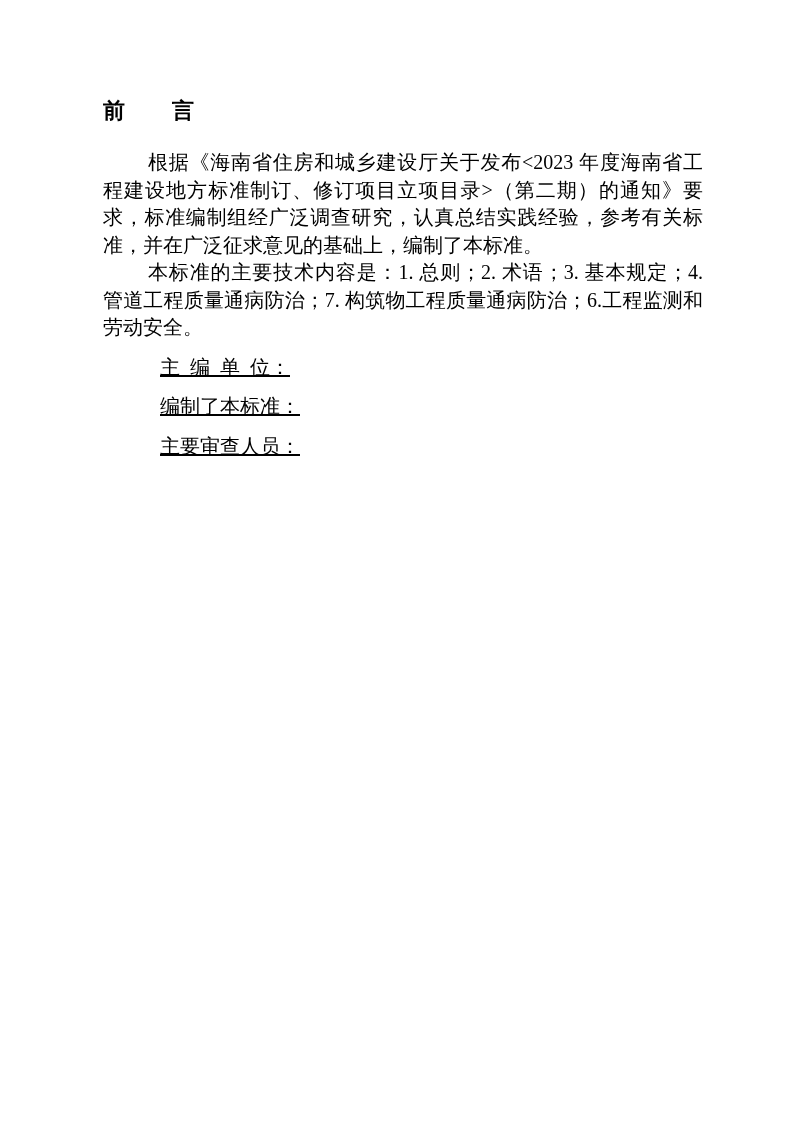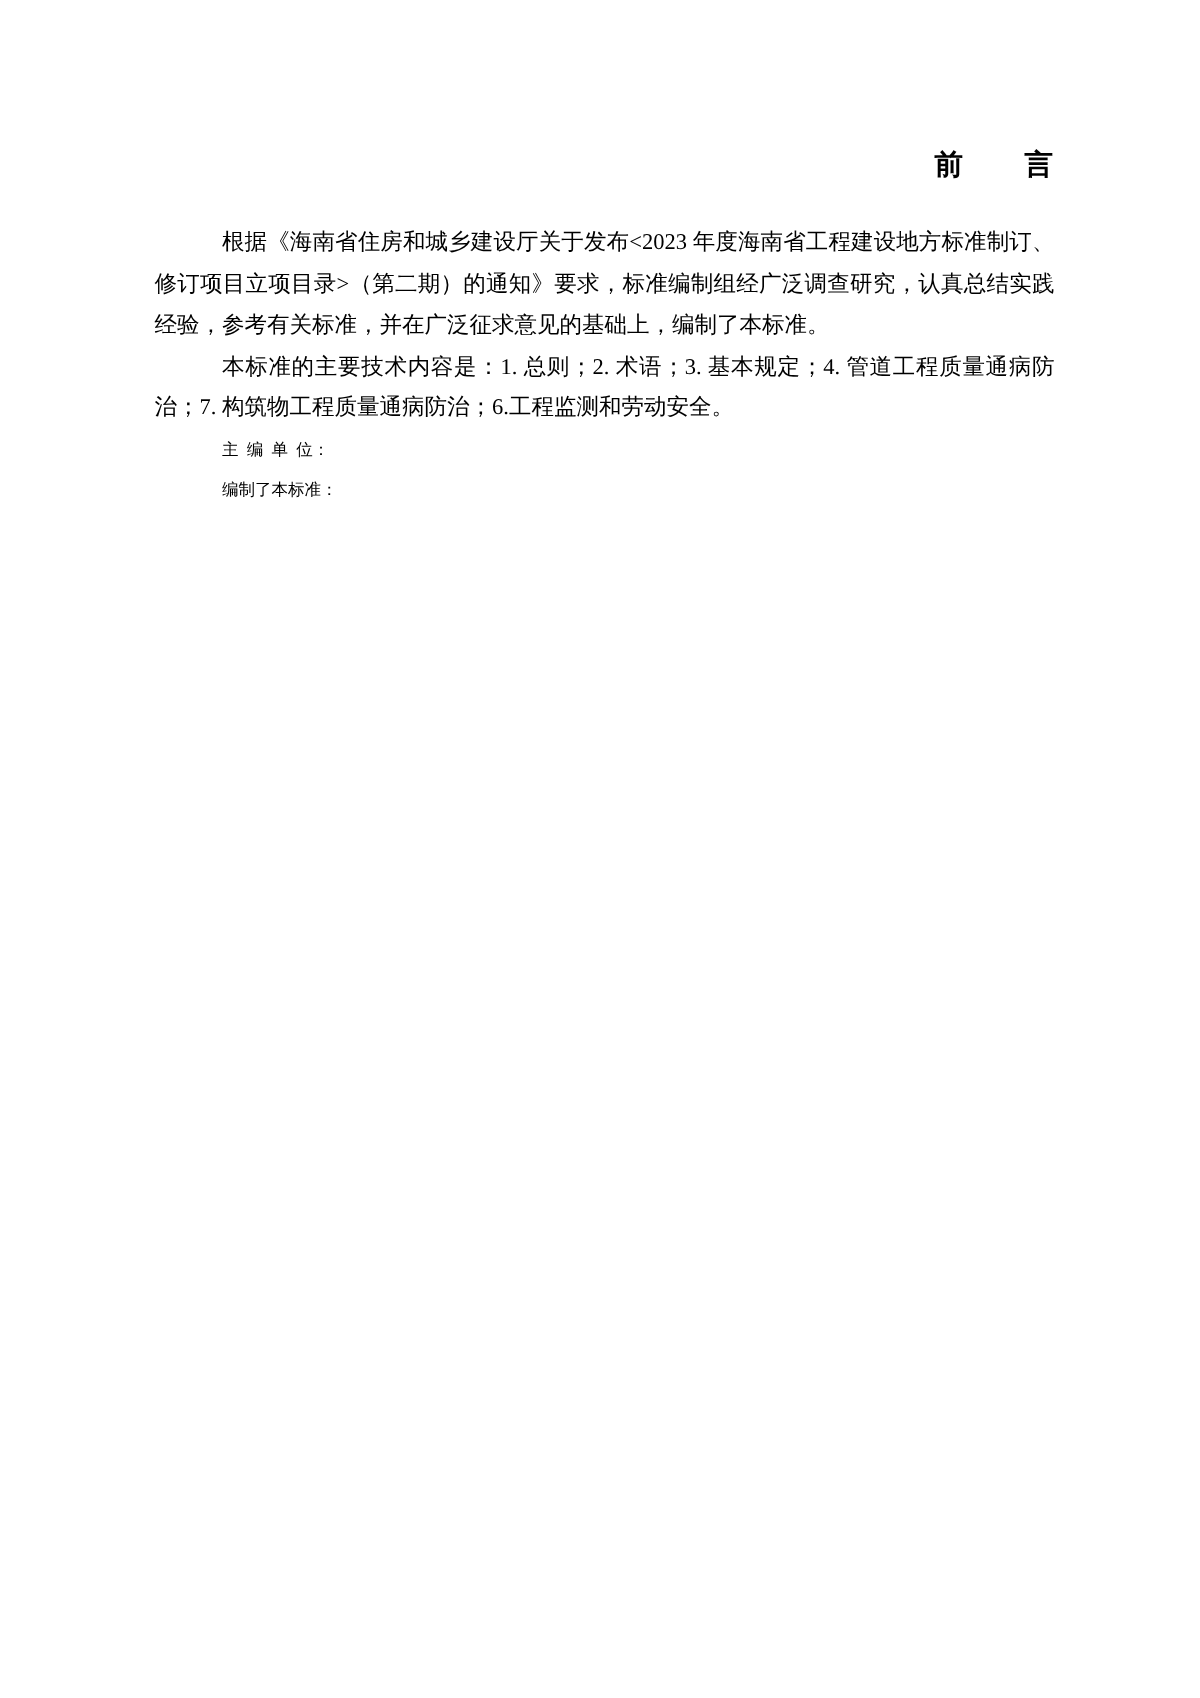--- a/index.html
+++ b/index.html
@@ -15,53 +15,55 @@
     color: #000000;
     overflow: hidden;
   }
   .page {
     width: 800px;
     height: 1132px;
     background: #ffffff;
     padding: 96px 97px 0 103px;
   }
   .doc-title {
-    font-size: 19px;
+    font-size: 22px;
     font-weight: bold;
-    text-align: right;
+    text-align: left;
     line-height: 30px;
     margin: 0 0 23px 0;
     letter-spacing: 1px;
   }
   .para {
-    font-size: 15px;
+    font-size: 20px;
     line-height: 27.5px;
     text-align: justify;
     text-indent: 45px;
     margin: 0;
     word-break: break-all;
   }
   .credit-label {
-    font-size: 11px;
+    font-size: 20px;
     line-height: 27.5px;
     text-indent: 45px;
-    margin: 0;
+    margin: 12px;
     white-space: pre;
+    text-decoration: underline;
   }
 </style>
 </head>
 <body>
 
 <div class="page">
   <h1 class="doc-title">前　　言</h1>
 
   <p class="para">根据《海南省住房和城乡建设厅关于发布&lt;2023 年度海南省工程建设地方标准制订、修订项目立项目录&gt;（第二期）的通知》要求，标准编制组经广泛调查研究，认真总结实践经验，参考有关标准，并在广泛征求意见的基础上，编制了本标准。</p>
 
   <p class="para">本标准的主要技术内容是：1. 总则；2. 术语；3. 基本规定；4. 管道工程质量通病防治；7. 构筑物工程质量通病防治；6.工程监测和劳动安全。</p>
 
 
 
   <p class="credit-label">主  编  单  位：</p>
 
 
   <p class="credit-label">编制了本标准：</p>
 
+  <p class="credit-label">主要审查人员：</p>
 </div>
 
 </body></html>

